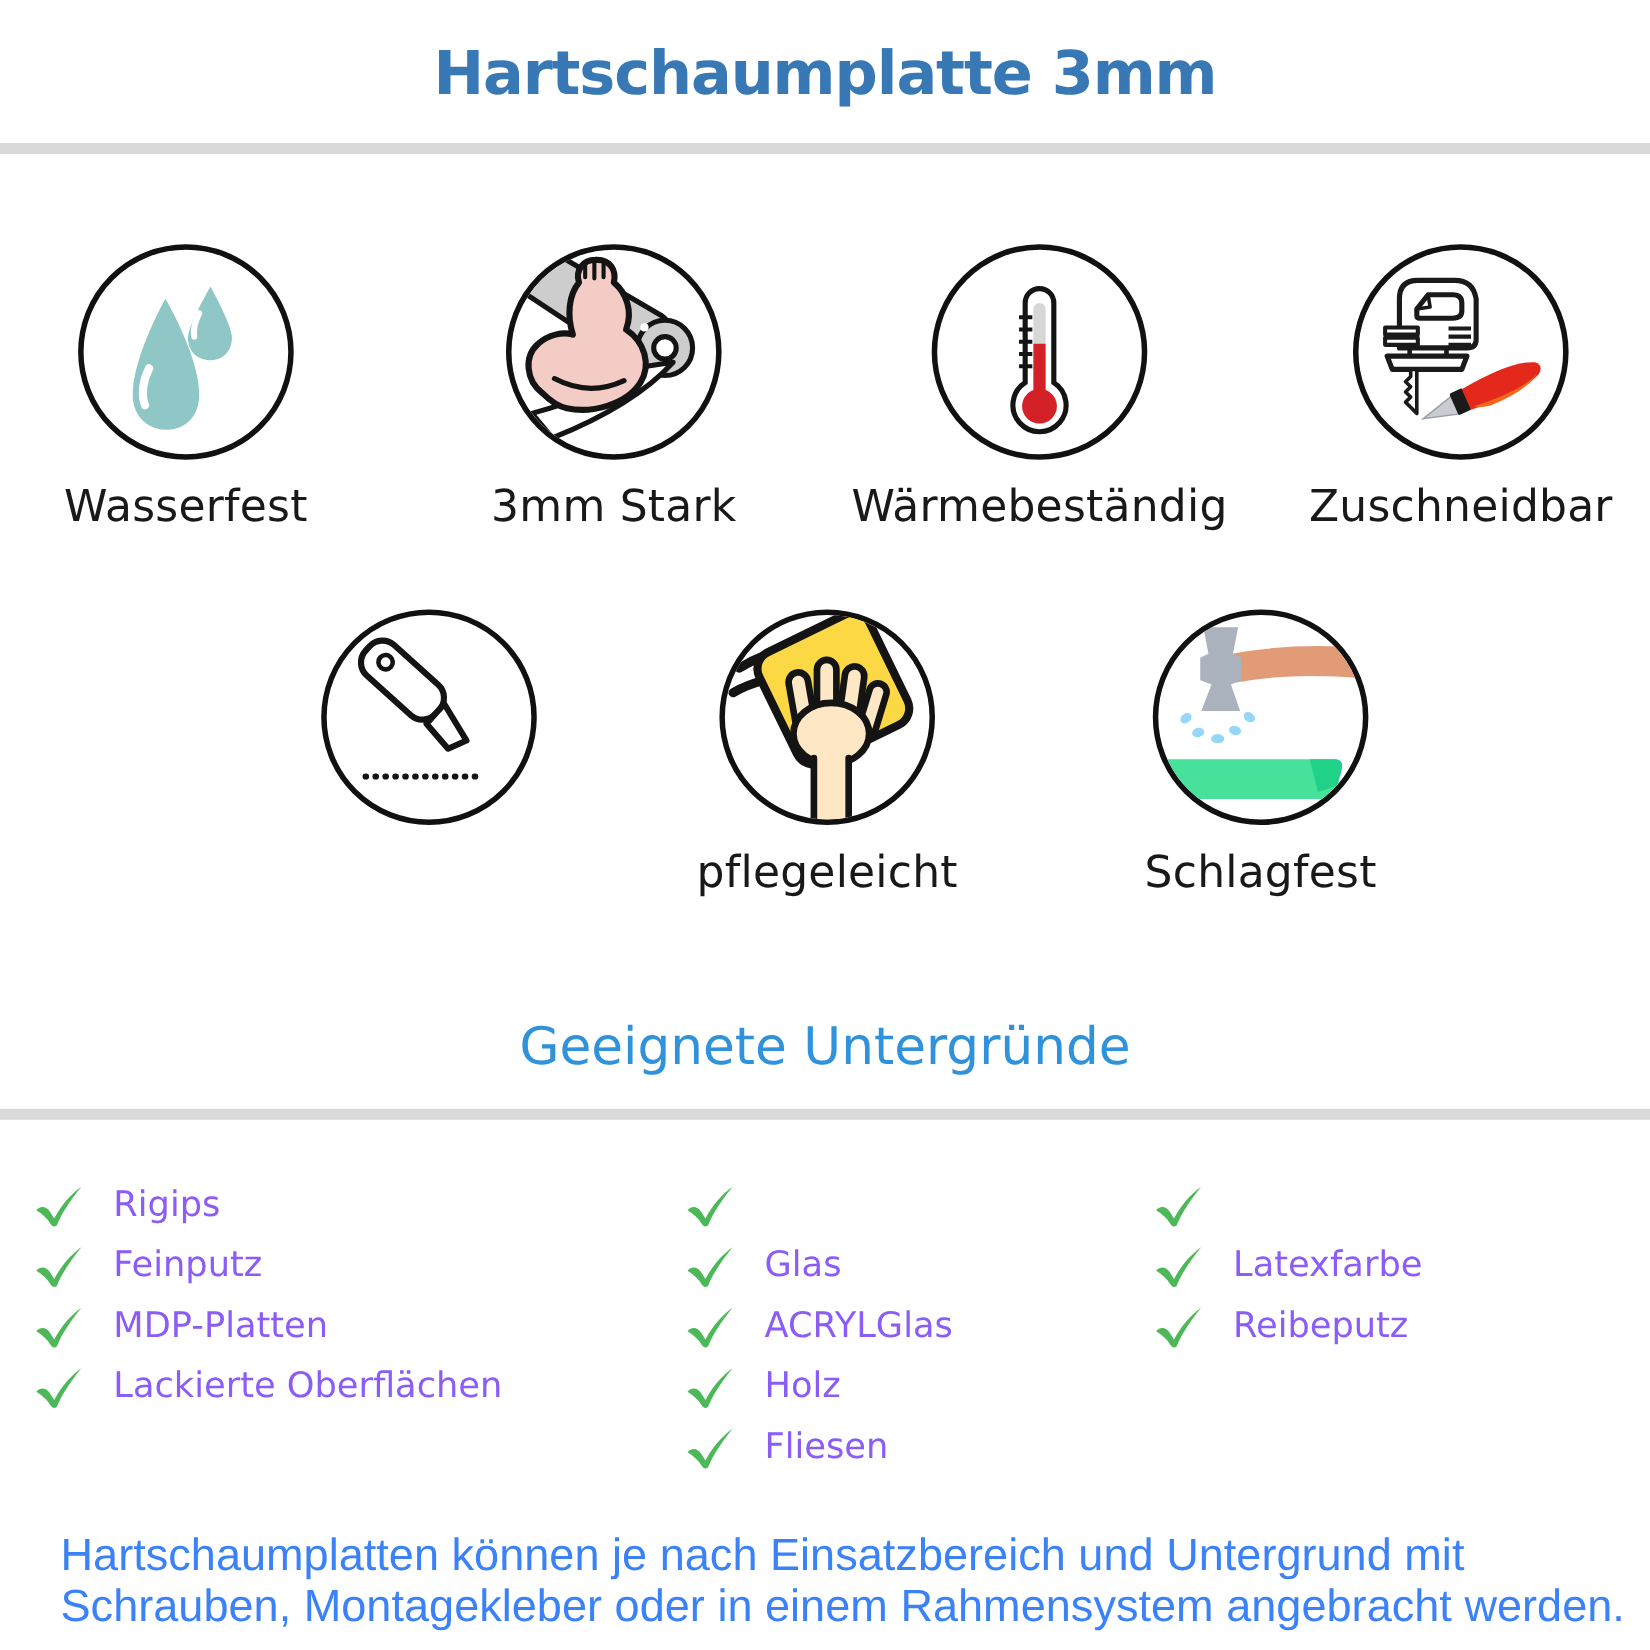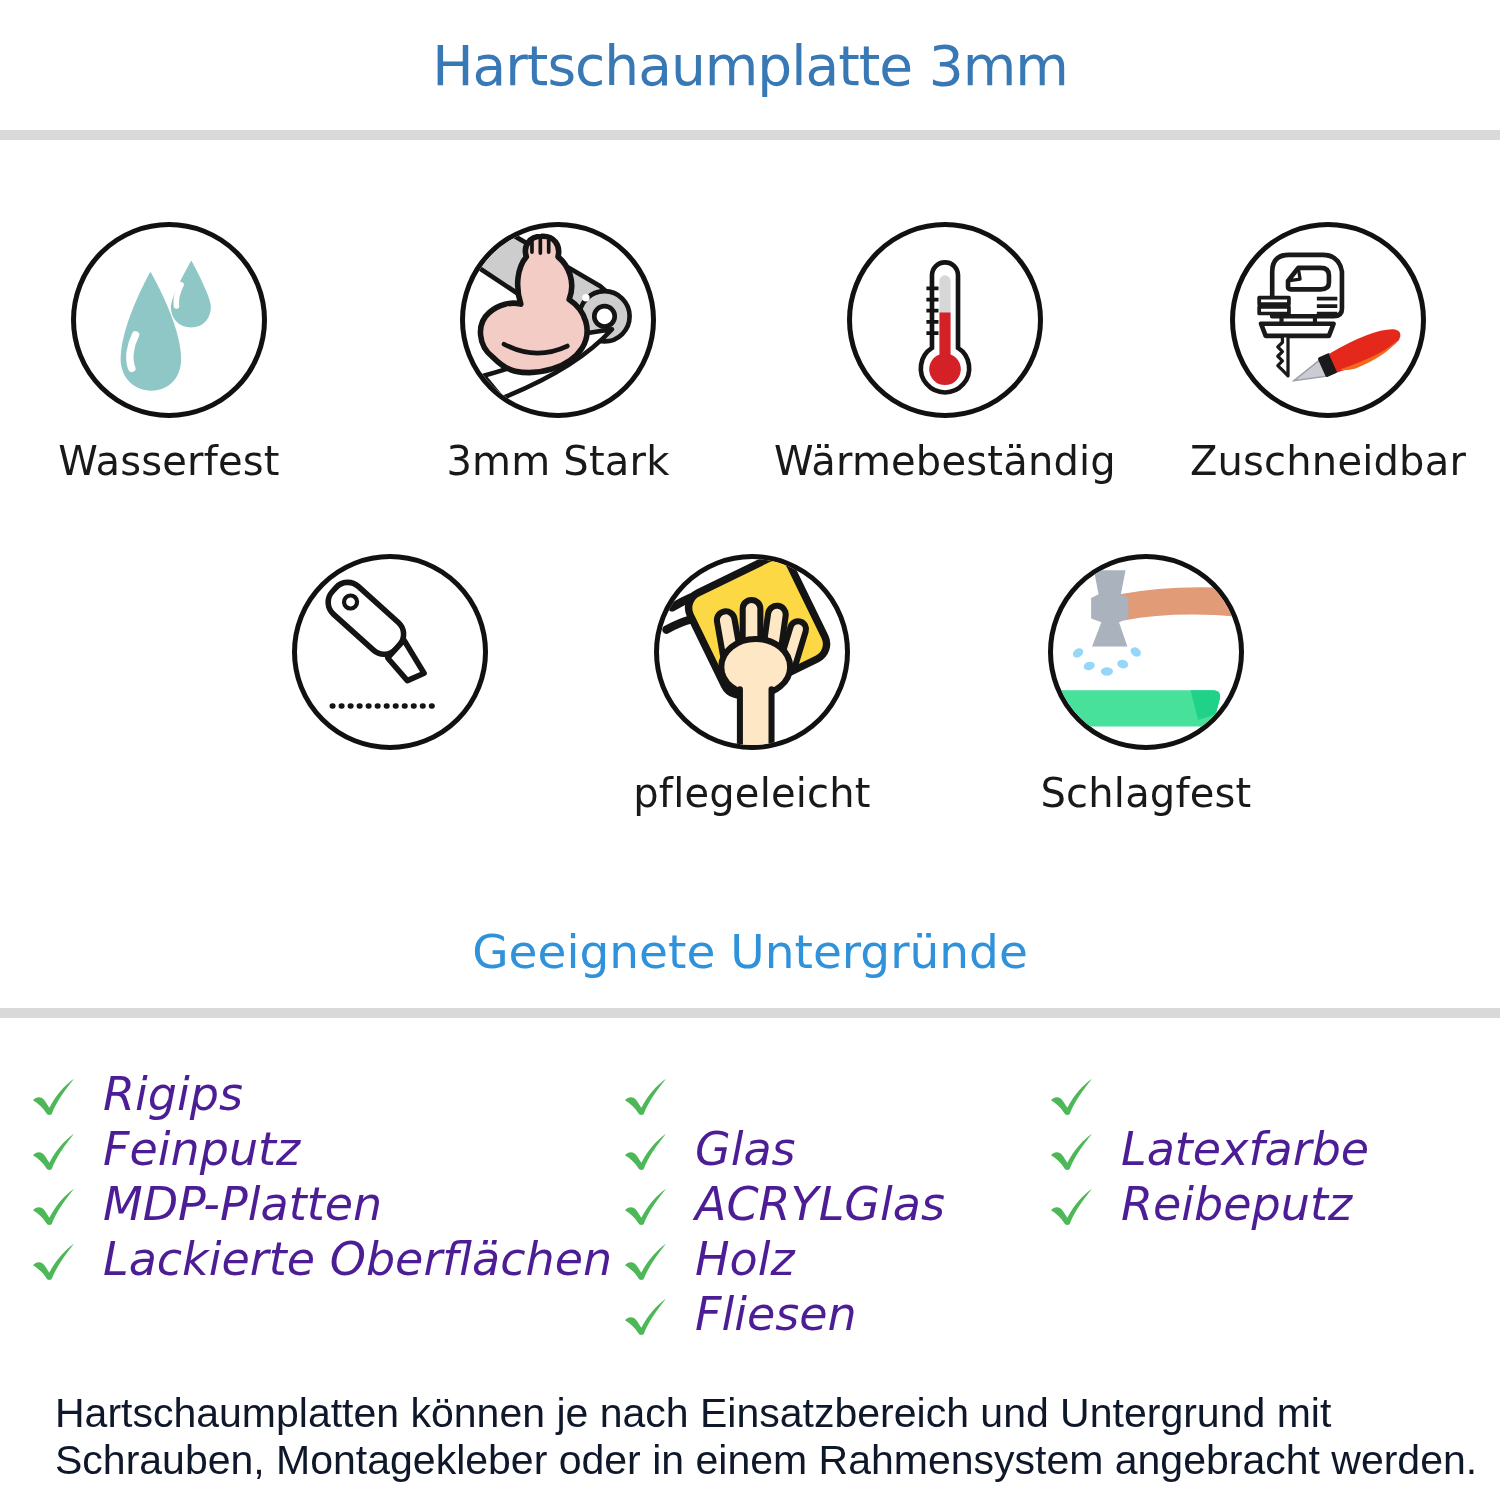--- a/index.html
+++ b/index.html
@@ -1,39 +1,39 @@
 <!DOCTYPE html>
 <html><head>
 <meta charset="utf-8">
 <style>
   html,body{margin:0;padding:0;background:#fff;}
   .page{position:relative;width:1500px;height:1500px;background:#ffffff;overflow:hidden;
         font-family:"DejaVu Sans",sans-serif;}
   .title{position:absolute;left:0;width:1500px;text-align:center;margin:0;font-weight:500;}
-  .title-1{top:34px;font-size:55px;color:#3778b5;letter-spacing:-1px;}
+  .title-1{top:34px;font-size:55px;color:#3778b5;letter-spacing:-1px;font-weight:bold;}
   .title-2{top:924px;font-size:47px;color:#3092da;letter-spacing:0px;}
   .divider{position:absolute;left:0;width:1500px;height:10px;background:#d9d9d9;}
   .divider-1{top:130px;}
   .divider-2{top:1008px;}
 
   .feature{position:absolute;}
   .circle{width:186px;height:186px;border:5px solid #111;border-radius:50%;
           background:#fff;overflow:hidden;}
   .circle svg{display:block;width:186px;height:186px;}
   .feat-label{position:absolute;width:420px;text-align:center;font-size:40px;
               color:#191919;font-weight:400;letter-spacing:0.2px;}
 
   .checklist-col{position:absolute;top:1066px;}
   .check-row{display:flex;align-items:center;height:55px;}
   .check-row svg{width:47px;height:41px;margin-top:6px;flex:none;}
-  .check-text{margin-left:26px;font-size:46px;color:#4c1d95;white-space:nowrap;font-style:italic;}
+  .check-text{margin-left:26px;font-size:32px;color:#8b5cf6;white-space:nowrap;}
 
   .footnote{position:absolute;left:55px;top:1390px;width:1440px;margin:0;
             font-family:"Liberation Sans",sans-serif;font-size:41px;line-height:47px;
-            color:#0f172a;}
+            color:#3b82f6;}
   .hidden-defs{position:absolute;width:0;height:0;overflow:hidden;}
 </style>
 </head>
 <body>
 
 <div class="page">
 
   <svg class="hidden-defs" aria-hidden="true">
     <defs>
       <path id="ckpath" d="M3 26 C7 21 13 22 16 27 L20.5 34 C28 20 37 10 47 3 C38 14 28 28 23 41 C20.5 42.5 18.5 42 17 39.5 C13.5 33.5 8.5 29.5 3 26 Z" fill="#4cb857"></path>

